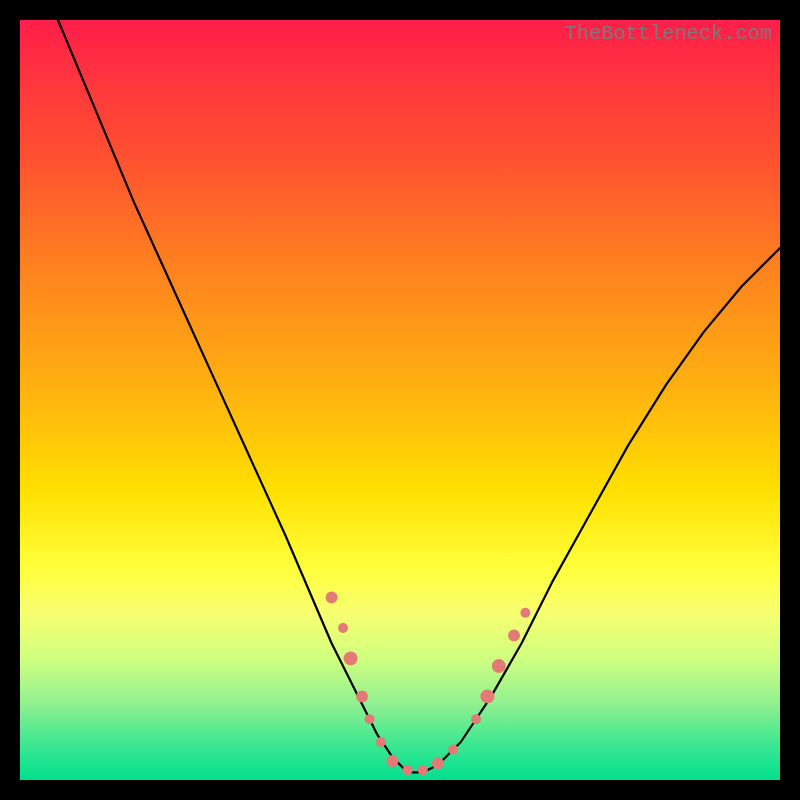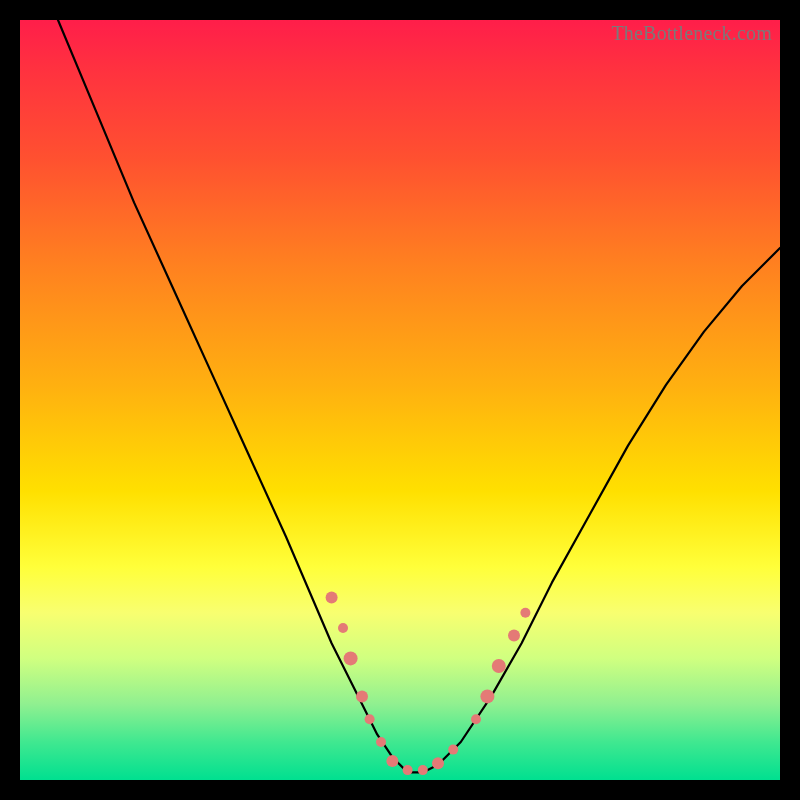--- a/index.html
+++ b/index.html
@@ -27,21 +27,21 @@
       #f8ff70 78%,
       #d0ff80 84%,
       #90f090 90%,
       #40e890 95%,
       #00e090 100%);
   }
   .watermark {
     position: absolute;
     top: 2px;
     right: 8px;
-    font-family: Liberation Serif, serif;
+    font-family: Liberation Mono, monospace;
     font-size: 20px;
     color: #7a7a7a;
     font-weight: 400;
     letter-spacing: 0.2px;
   }
   .curve-svg {
     position: absolute;
     left: 0; top: 0;
     width: 760px; height: 760px;
     pointer-events: none;

